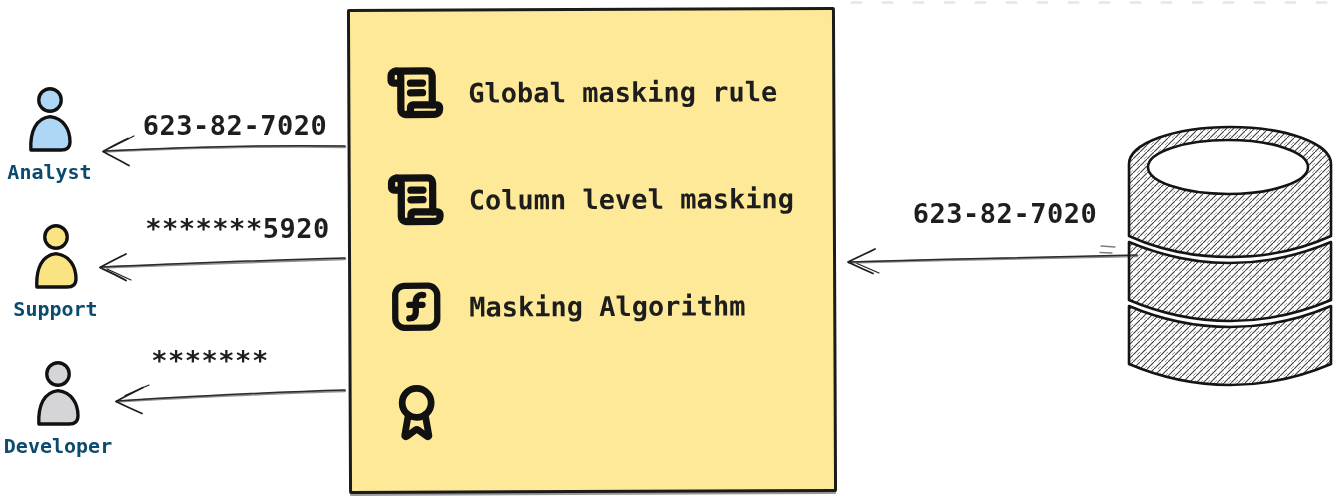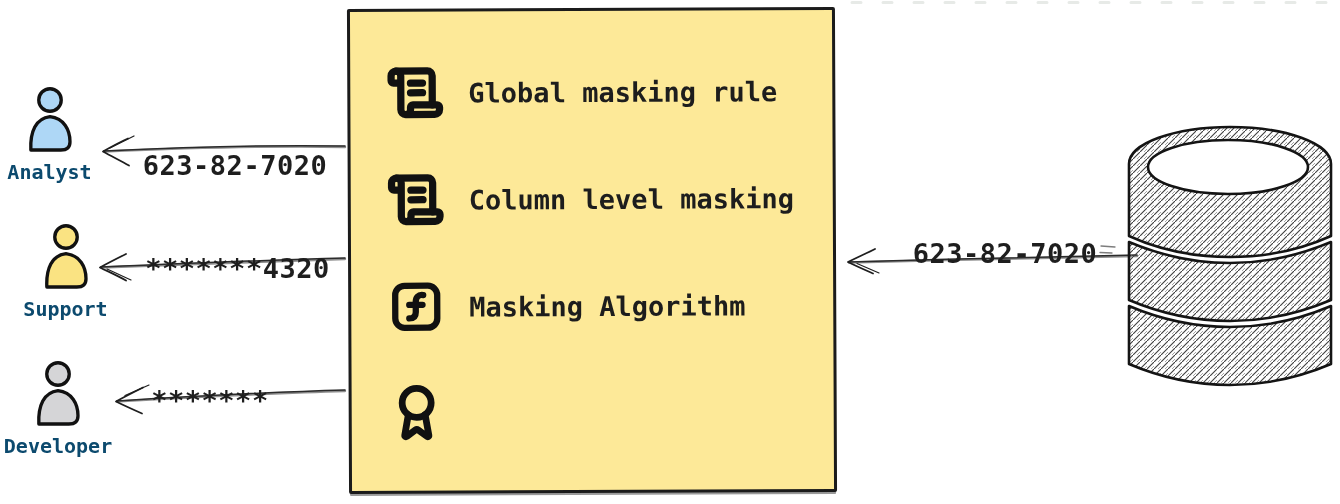--- a/index.html
+++ b/index.html
@@ -12,21 +12,21 @@
   svg{display:block;}
   .underlay{position:absolute;left:0;top:0;}
 
   
   .persona{position:absolute;display:flex;flex-direction:column;align-items:center;}
   .persona .p-label{margin-top:6px;font-size:20px;font-weight:700;white-space:nowrap;color:#0c4a6e;}
 
   
   .value-label{
     position:absolute;text-align:center;font-size:27px;font-weight:700;
-    color:#1e1e1e;white-space:nowrap;letter-spacing:0.5px;margin-top:40px;
+    color:#1e1e1e;white-space:nowrap;letter-spacing:0.5px;
   }
 
   
   .mask-box{
     position:absolute;left:348px;top:8px;width:488px;height:485px;
     box-sizing:border-box;background:#fde998;border:3px solid #1b1b1b;
     border-radius:2px;transform:rotate(-0.25deg);
     display:flex;flex-direction:column;gap:49px;
     padding:52px 24px 38px 34px;
     box-shadow:0 3px 0 -1px #9a9a9a;
@@ -81,42 +81,42 @@
   <div class="persona" style="left:-3px;top:86px;width:105px;">
     <svg width="50" height="68" viewBox="0 0 60 80">
       <g stroke="#111111" stroke-width="4" stroke-linejoin="round">
         <circle cx="30" cy="16" r="13.5" fill="#aed7f6"></circle>
         <path d="M7,76 C6,54 13,38 30,36 C47,38 54,52 54,66 C54,73 50,76 43,76 Z" fill="#aed7f6"></path>
       </g>
     </svg>
     <div class="p-label">Analyst</div>
   </div>
 
-  <div class="persona" style="left:13px;top:223px;width:105px;">
+  <div class="persona" style="left:3px;top:223px;width:105px;">
     <svg width="50" height="68" viewBox="0 0 60 80">
       <g stroke="#111111" stroke-width="4" stroke-linejoin="round">
         <circle cx="30" cy="16" r="13.5" fill="#fae382"></circle>
         <path d="M7,76 C6,54 13,38 30,36 C47,38 54,52 54,66 C54,73 50,76 43,76 Z" fill="#fae382"></path>
       </g>
     </svg>
     <div class="p-label">Support</div>
   </div>
 
   <div class="persona" style="left:4px;top:360px;width:108px;">
     <svg width="50" height="68" viewBox="0 0 60 80">
       <g stroke="#111111" stroke-width="4" stroke-linejoin="round">
         <circle cx="30" cy="16" r="13.5" fill="#d5d5d7"></circle>
         <path d="M7,76 C6,54 13,38 30,36 C47,38 54,52 54,66 C54,73 50,76 43,76 Z" fill="#d5d5d7"></path>
       </g>
     </svg>
     <div class="p-label">Developer</div>
   </div>
 
   <div class="value-label" style="left:135px;top:110px;width:200px;">623-82-7020</div>
-  <div class="value-label" style="left:140px;top:213px;width:195px;">*******4320</div>
+  <div class="value-label" style="left:140px;top:213px;width:195px;">*******5920</div>
   <div class="value-label" style="left:145px;top:345px;width:130px;">*******</div>
   <div class="value-label" style="left:905px;top:198px;width:200px;">623-82-7020</div>
 
   <div class="mask-box">
 
     <div class="mask-row">
       <span class="icon-slot">
         <svg width="58" height="58" viewBox="0 0 24 24" fill="none" stroke="#111111" stroke-width="3" stroke-linecap="round" stroke-linejoin="round">
           <path d="M15 12h-5"></path>
             <path d="M15 8h-5"></path>

